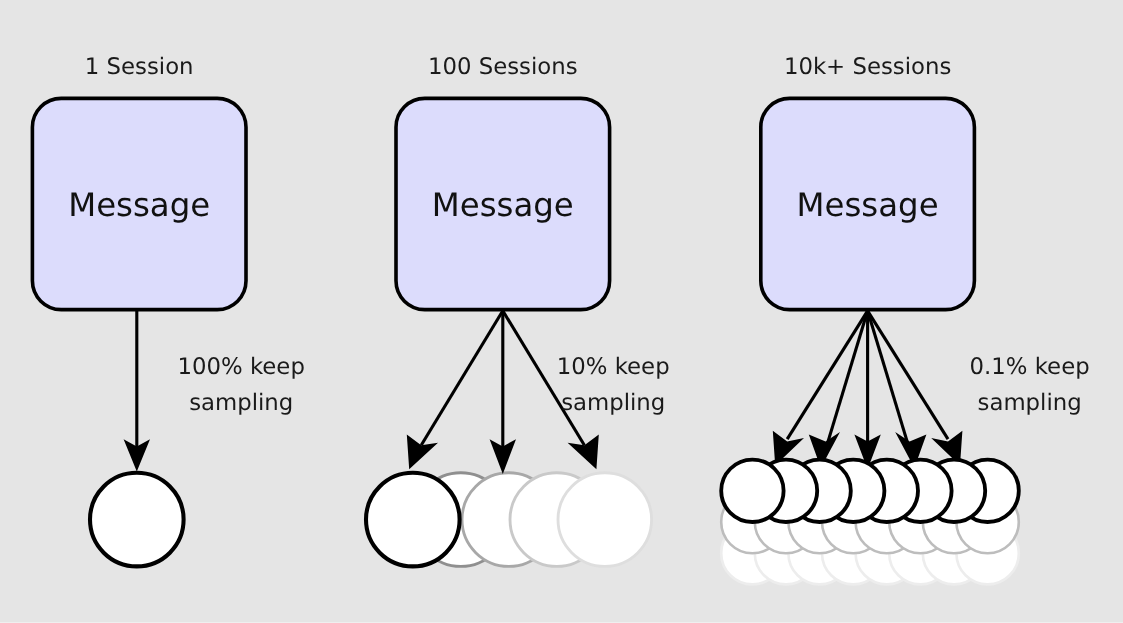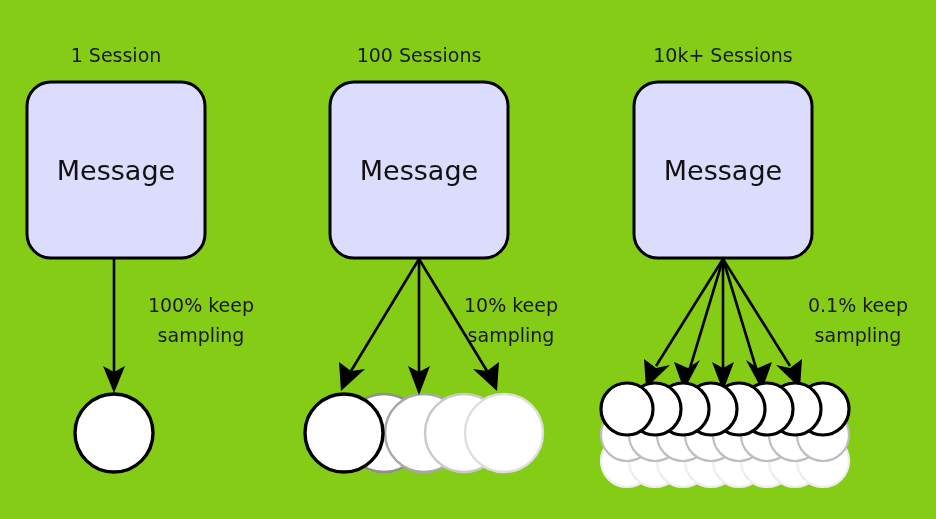--- a/index.html
+++ b/index.html
@@ -7,21 +7,21 @@
     padding: 0;
     background: #ffffff;
   }
   body {
     font-family: "DejaVu Sans", "Liberation Sans", sans-serif;
   }
   #canvas {
     position: relative;
     width: 936px;
     height: 519px;
-    background: #84cc16;
+    background: #e5e5e5;
     overflow: hidden;
   }
   #diagram-svg {
     position: absolute;
     top: 0;
     left: 0;
     width: 936px;
     height: 519px;
   }
   .group-title {

